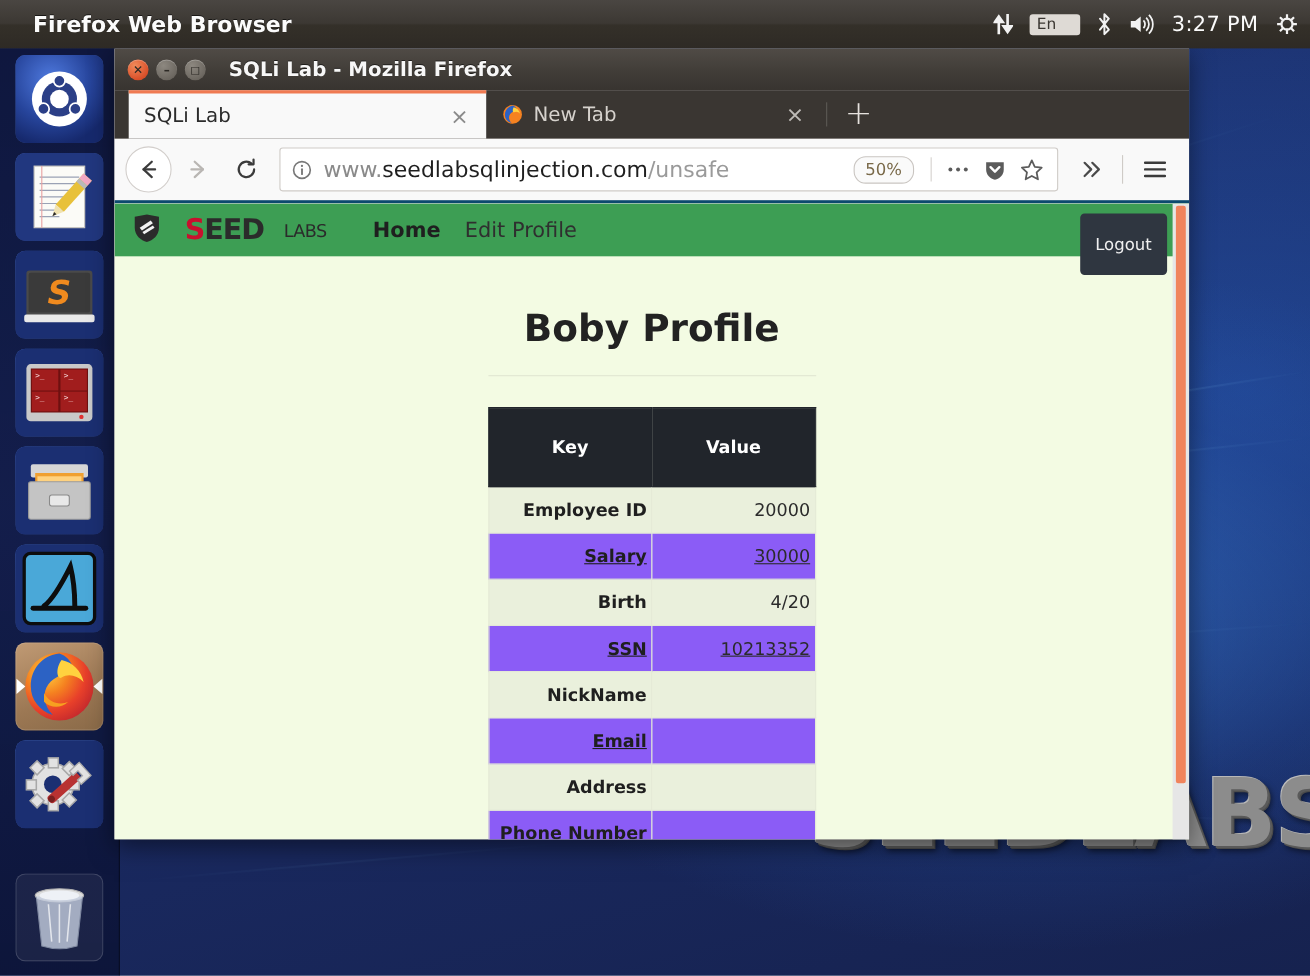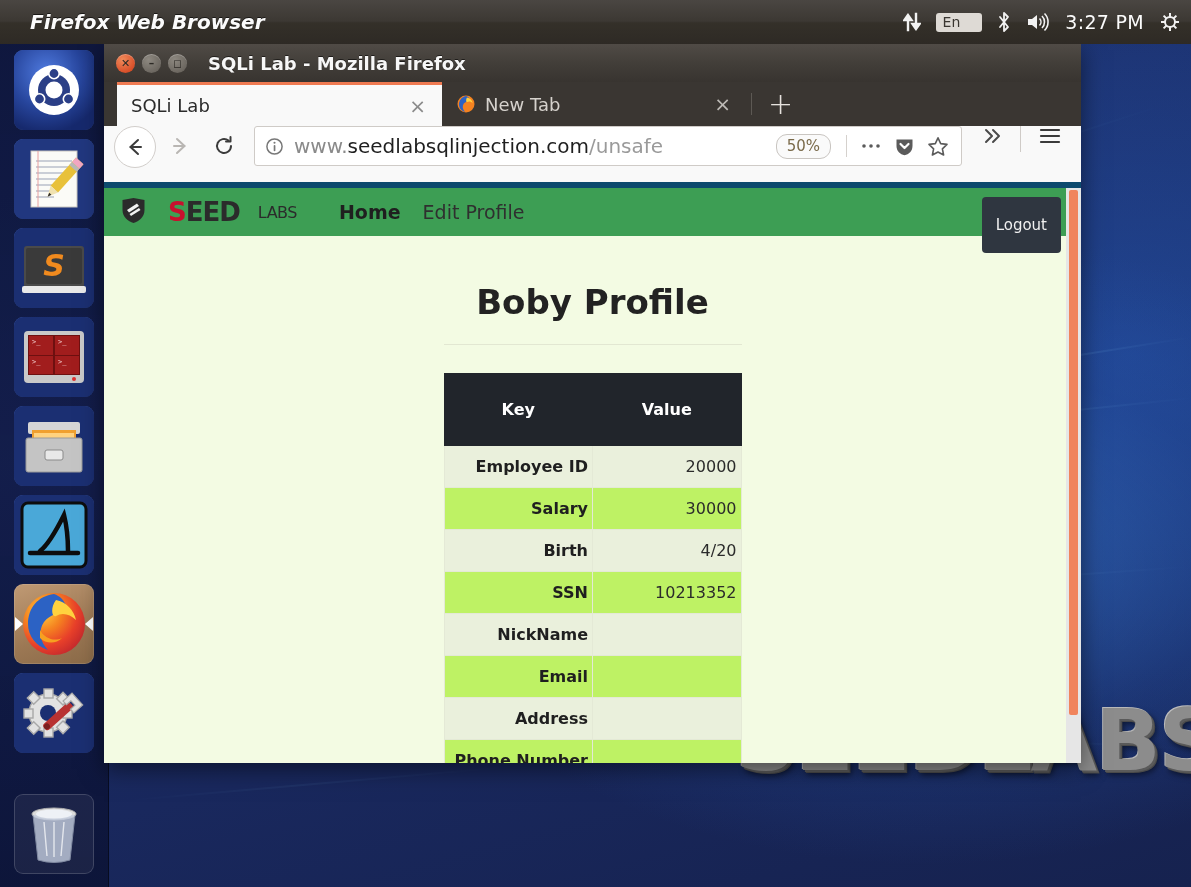--- a/index.html
+++ b/index.html
@@ -64,21 +64,20 @@
     background: linear-gradient(180deg, #4a4642 0%, #3c3833 48%, #343029 52%, #2e2a25 100%);
     display: flex; align-items: center;
     z-index: 50;
   }
   .top-panel .app-name {
     margin-left: 30px;
     color: #fbfbfb;
     font-size: 20px;
     font-weight: bold;
     text-shadow: 0 -1px 0 rgba(0,0,0,0.6);
-    font-style: italic;
   }
   .tray {
     margin-left: auto;
     display: flex; align-items: center;
     gap: 15px;
     padding-right: 10px;
   }
   .tray-item { color: #f2f2f2; display:flex; align-items:center; justify-content:center; }
   .tray-kbd {
     background: #dedad5; color: #3a3631;
@@ -176,22 +175,22 @@
     color: #8b8b8b; font-size: 20px; padding: 0 6px; line-height: 1;
   }
   .tab.inactive .tab-close { color: #bdbab6; }
   .tab-favicon { width: 20px; height: 20px; margin-right: 9px; flex: none; }
   .tab-divider { width: 1px; height: 22px; background: #5d5954; align-self: center; margin: 0 4px; }
   .newtab-btn { color: #e6e2de; font-size: 30px; line-height: 1; padding: 0 12px; align-self: center; font-weight: 300;}
 
   .ff-navbar {
     height: 56px;
     background: #f9f9f9;
-    border-bottom: 6px solid #0c4a6e;
-    display: flex; align-items: flex-start;
+    border-bottom: 3px solid #0c4a6e;
+    display: flex; align-items: center;
     padding: 0 10px;
     gap: 4px;
   }
   .nav-btn {
     width: 40px; height: 40px;
     display: flex; align-items: center; justify-content: center;
     border-radius: 50%;
     color: #4a4a4a;
   }
   .nav-btn.back { border: 1px solid #d2cecb; background: #ffffff; }
@@ -292,21 +291,21 @@
   .profile-table td {
     font-size: 16px;
     padding: 11px 4px;
     text-align: right;
     border: 1px solid #e4e9d6;
     height: 19px;
   }
   .profile-table td.key { font-weight: bold; color: #1f1f1f; }
   .profile-table td.val { color: #2b2b2b; }
   .profile-table tr.odd td { background: #eaf0dc; }
-  .profile-table tr.even td { background: #bef264; }
+  .profile-table tr.even td { background: #8b5cf6; text-decoration: underline; }
 
   .page-scrollbar {
     position: absolute;
     right: 0; top: 0;
     width: 15px; height: 581px;
     background: #e6e6e6;
   }
   .page-scrollbar .thumb {
     position: absolute;
     left: 3px; top: 2px;

